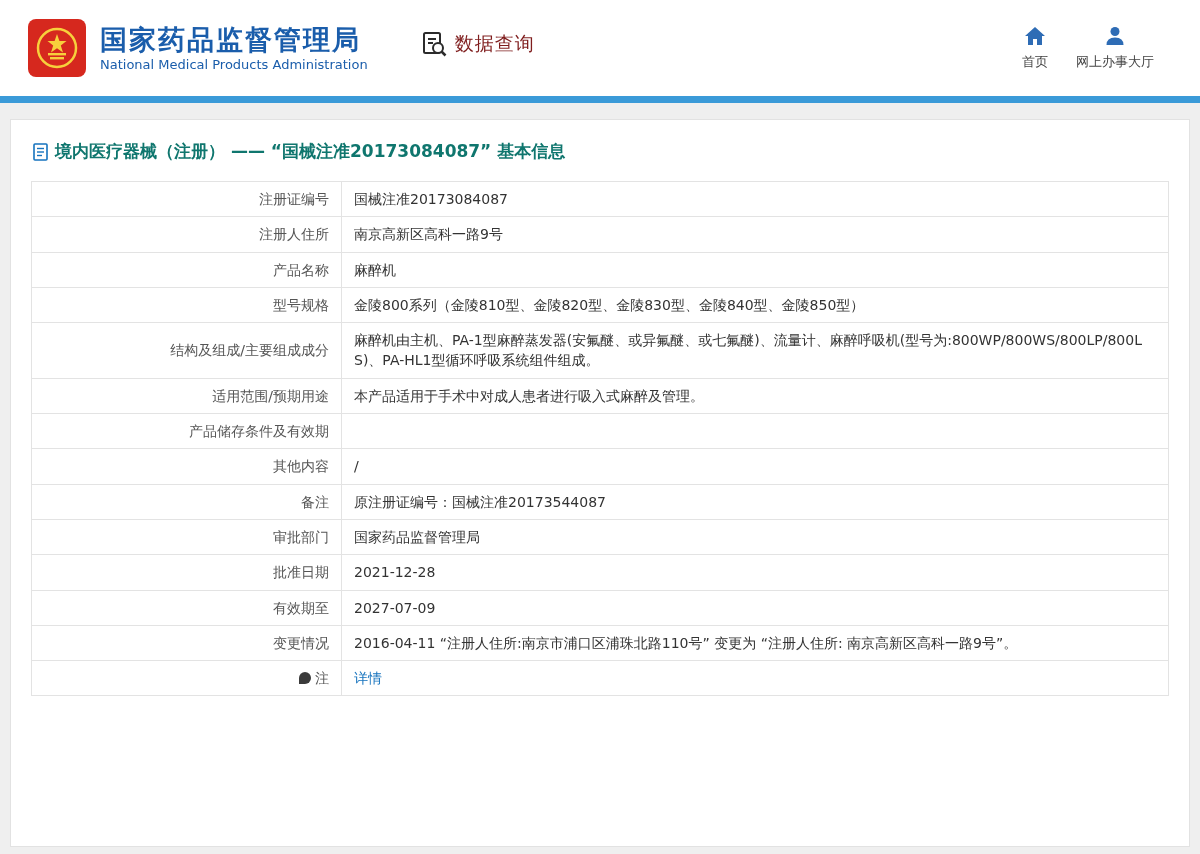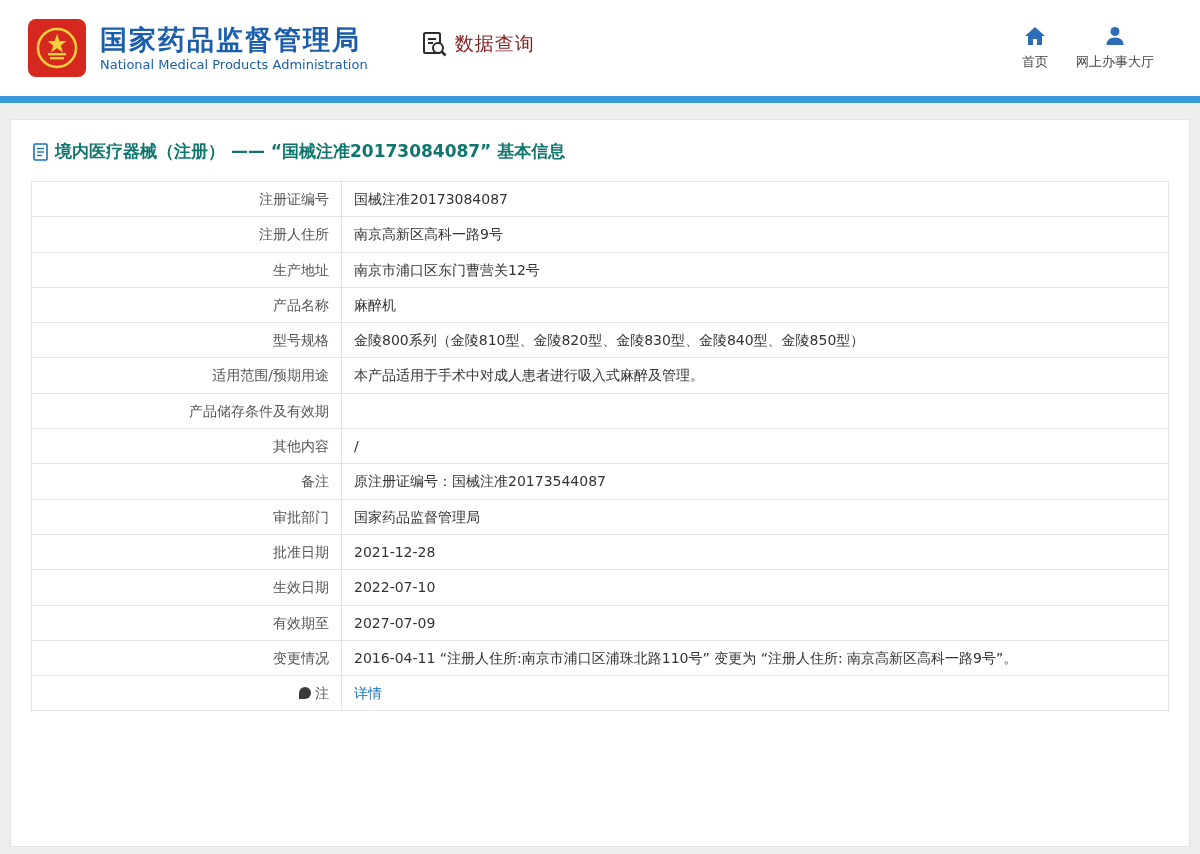--- a/index.html
+++ b/index.html
@@ -196,36 +196,36 @@
     <td class="label">注册证编号</td>
     <td class="value">国械注准20173084087</td>
   </tr>
 
 
   <tr>
     <td class="label">注册人住所</td>
     <td class="value">南京高新区高科一路9号</td>
   </tr>
 
-  <tr>
-    <td class="label">生产地址</td>
-    <td class="value">南京市浦口区东门曹营关12号</td>
-  </tr>
 
   <tr>
     <td class="label">产品名称</td>
     <td class="value">麻醉机</td>
   </tr>
 
 
   <tr>
     <td class="label">型号规格</td>
     <td class="value">金陵800系列（金陵810型、金陵820型、金陵830型、金陵840型、金陵850型）</td>
   </tr>
 
+  <tr>
+    <td class="label">结构及组成/主要组成成分</td>
+    <td class="value">麻醉机由主机、PA-1型麻醉蒸发器(安氟醚、或异氟醚、或七氟醚)、流量计、麻醉呼吸机(型号为:800WP/800WS/800LP/800LS)、PA-HL1型循环呼吸系统组件组成。</td>
+  </tr>
 
   <tr>
     <td class="label">适用范围/预期用途</td>
     <td class="value">本产品适用于手术中对成人患者进行吸入式麻醉及管理。</td>
   </tr>
 
   <tr>
     <td class="label">产品储存条件及有效期</td>
     <td class="value"></td>
   </tr>
@@ -244,24 +244,20 @@
   <tr>
     <td class="label">审批部门</td>
     <td class="value">国家药品监督管理局</td>
   </tr>
 
   <tr>
     <td class="label">批准日期</td>
     <td class="value">2021-12-28</td>
   </tr>
 
-  <tr>
-    <td class="label">生效日期</td>
-    <td class="value">2022-07-10</td>
-  </tr>
 
   <tr>
     <td class="label">有效期至</td>
     <td class="value">2027-07-09</td>
   </tr>
 
   <tr>
     <td class="label">变更情况</td>
     <td class="value">2016-04-11 “注册人住所:南京市浦口区浦珠北路110号” 变更为 “注册人住所: 南京高新区高科一路9号”。</td>
   </tr>

